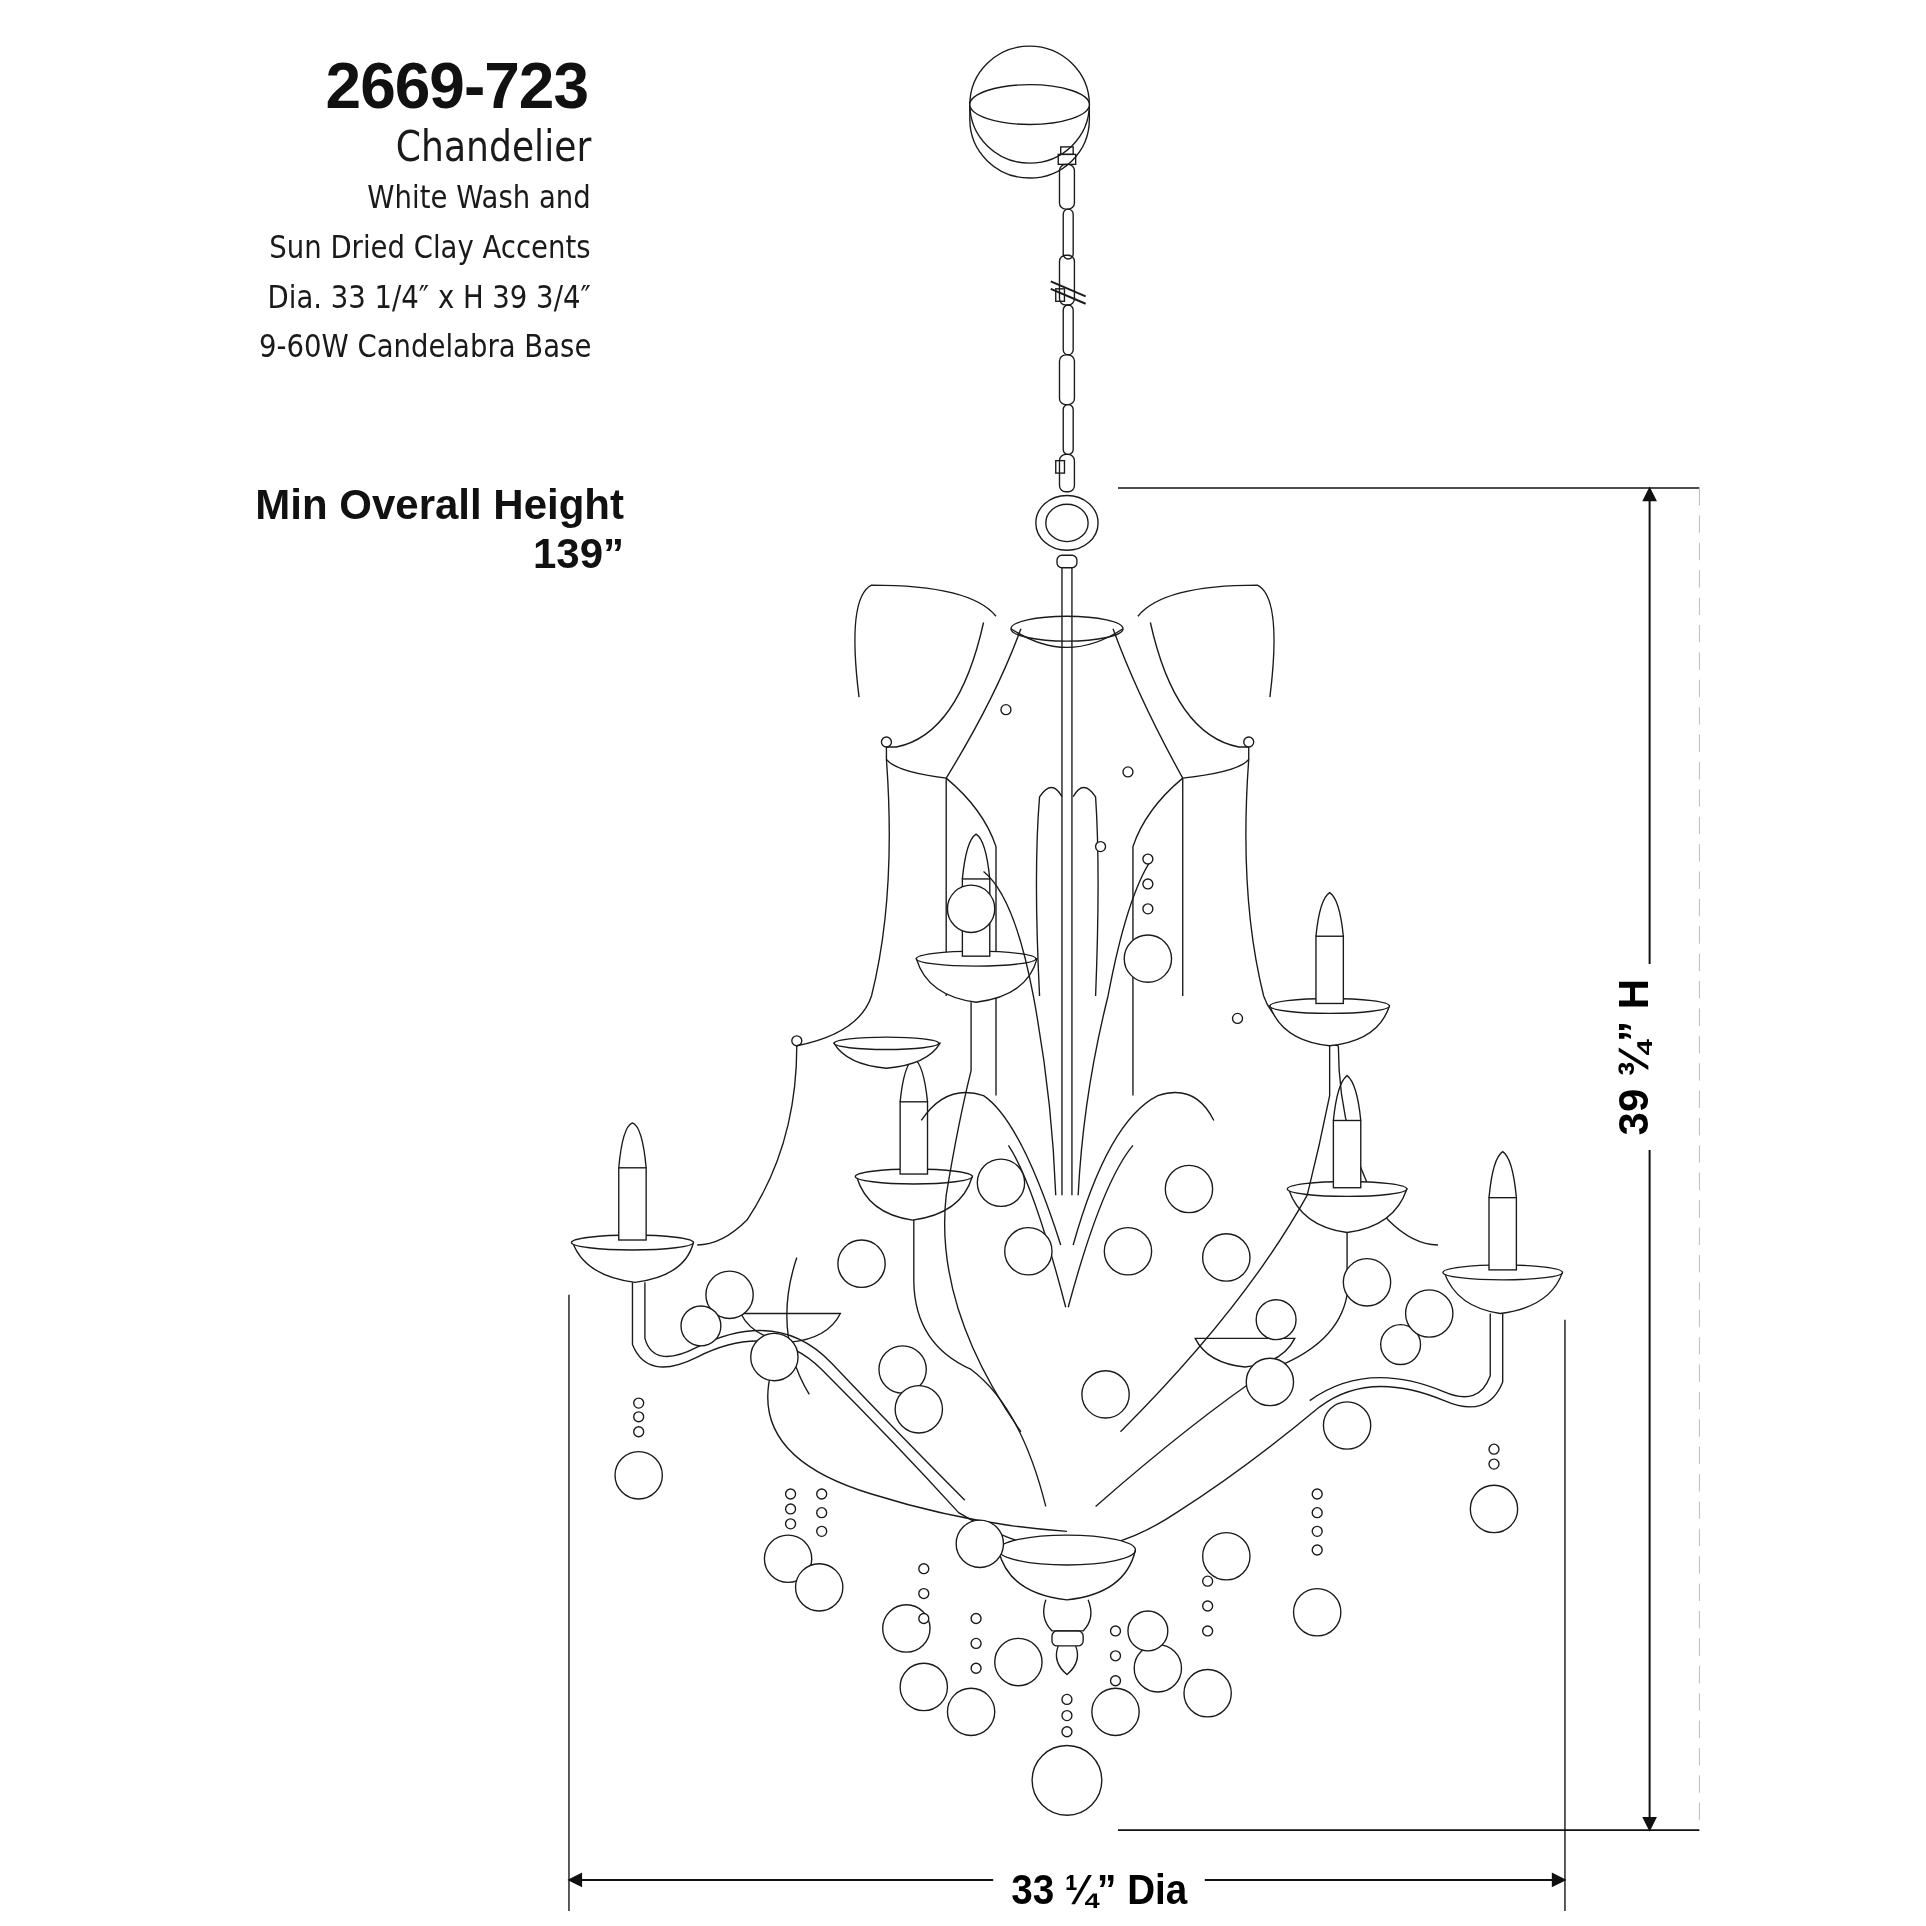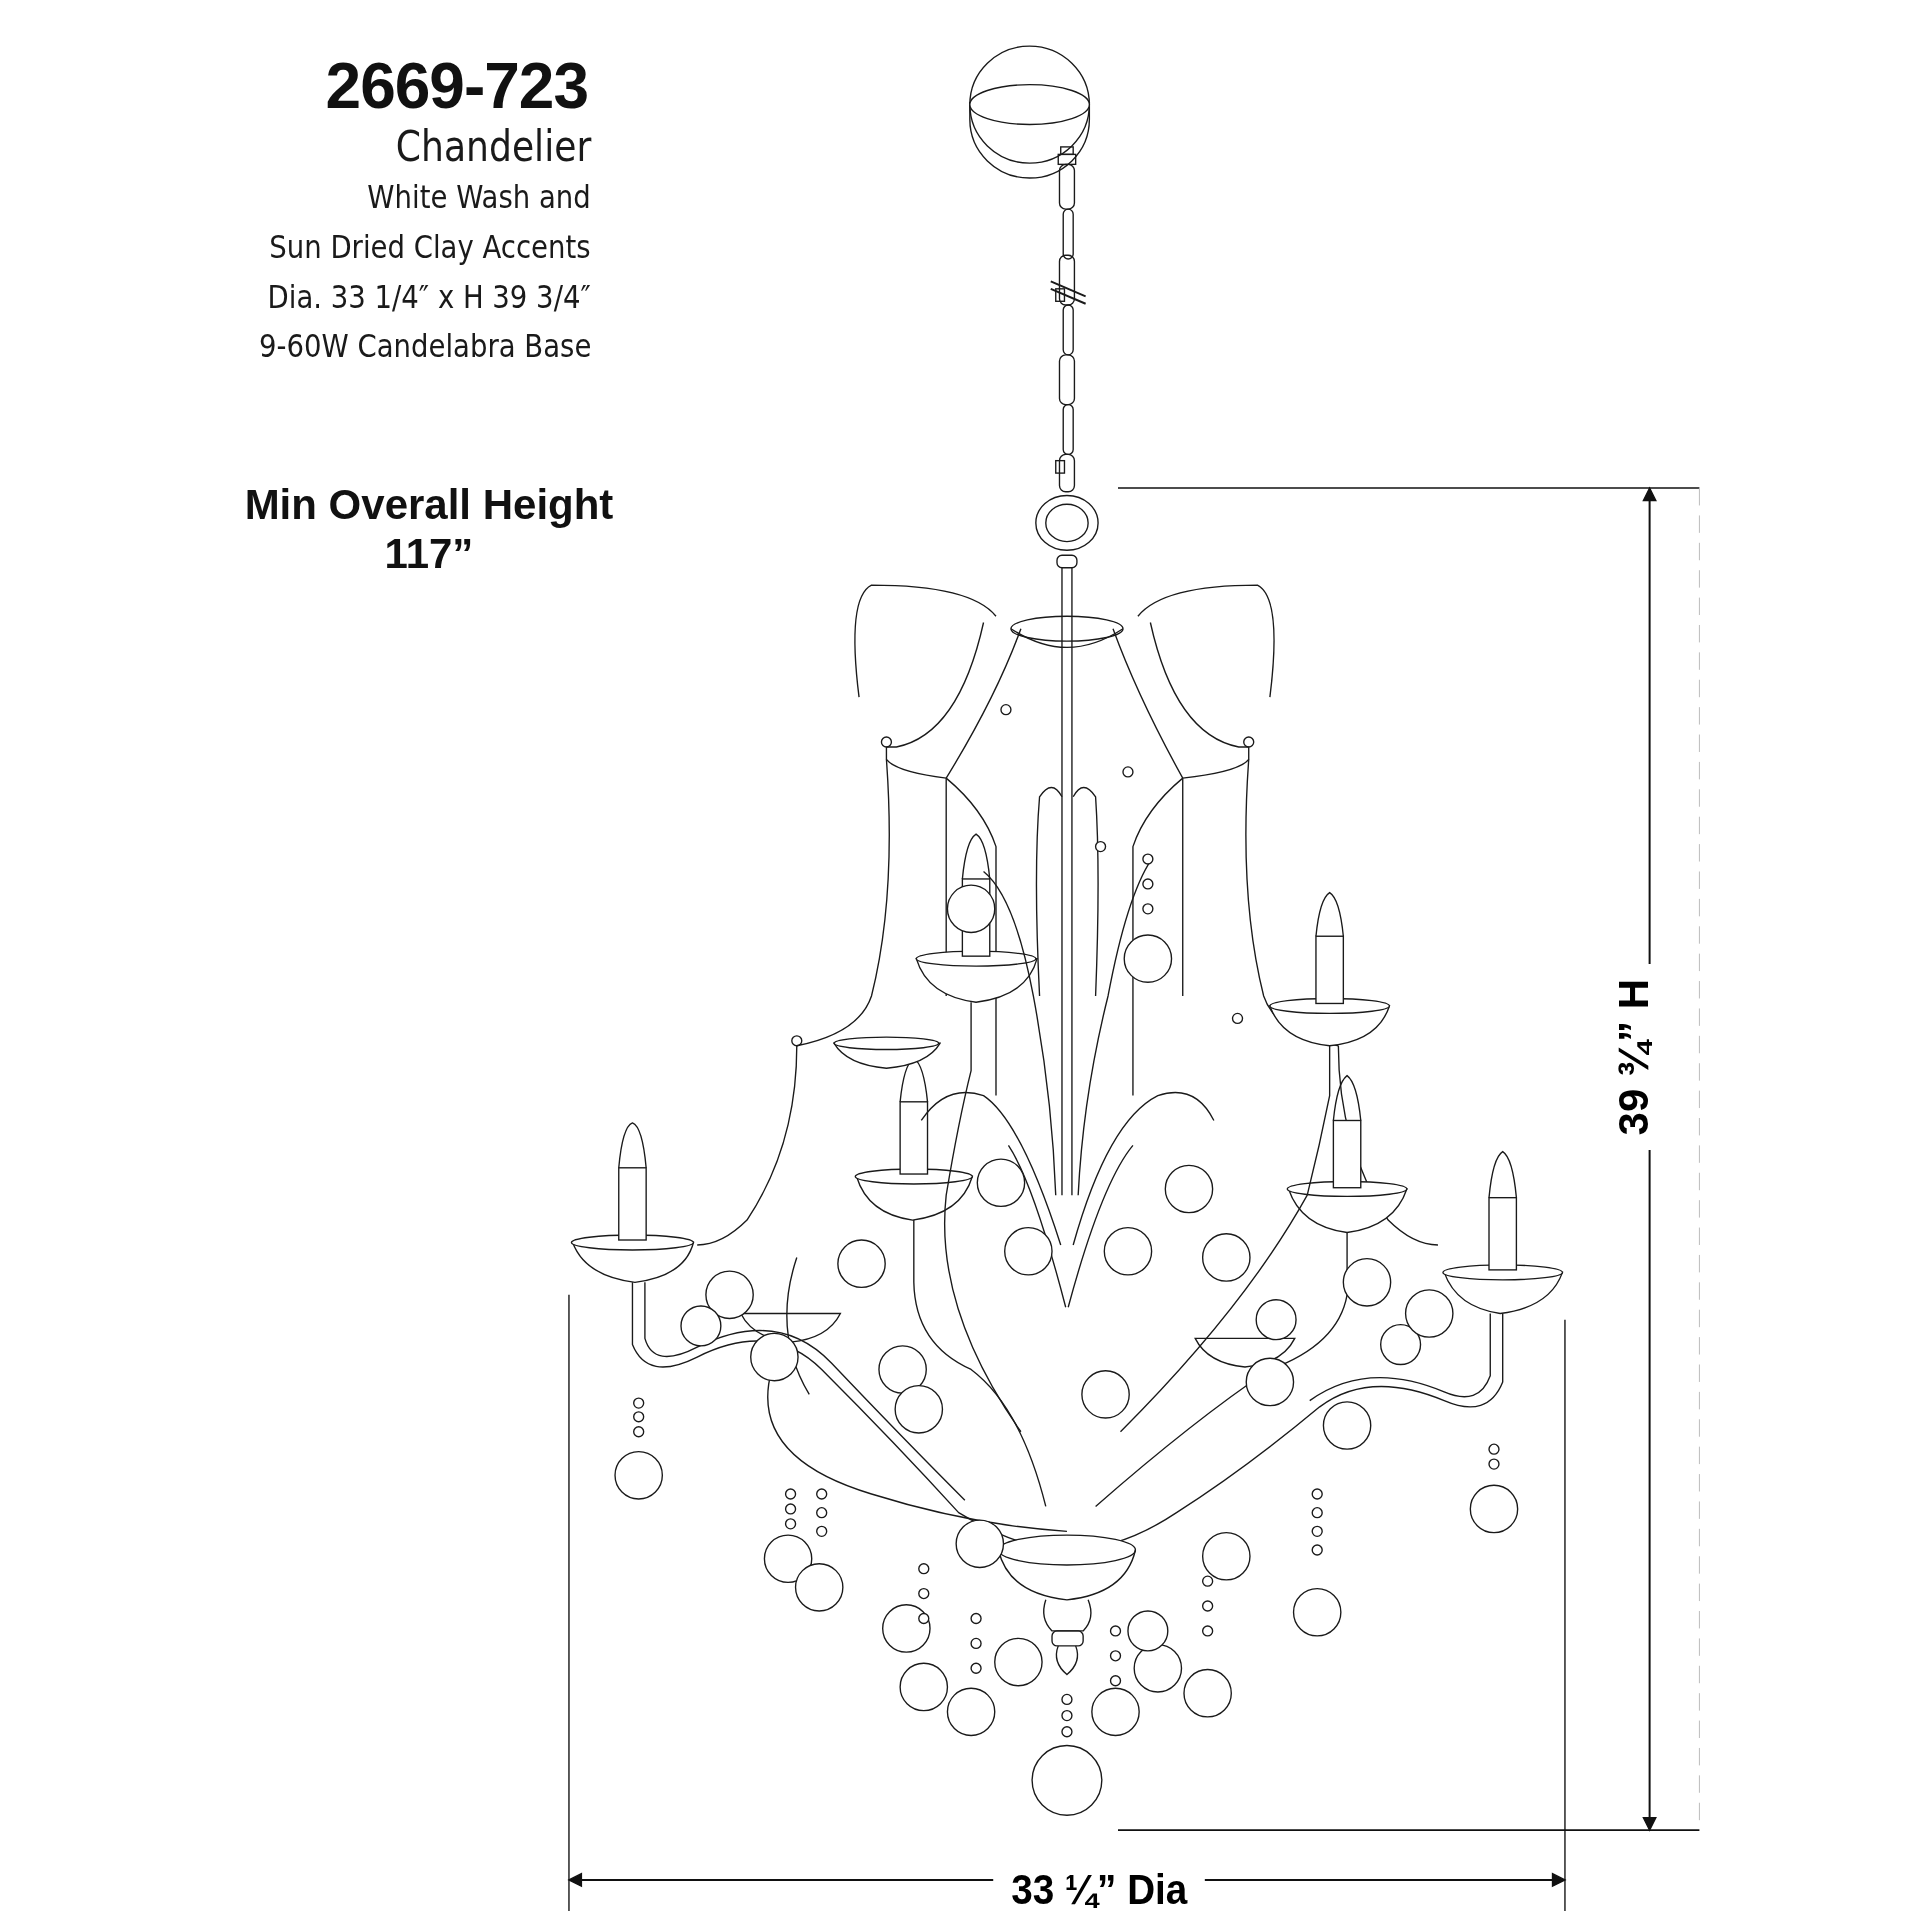--- a/index.html
+++ b/index.html
@@ -3,40 +3,40 @@
 <meta charset="utf-8">
 <style>
   html, body { margin:0; padding:0; background:#ffffff; }
   body { width:1926px; height:1926px; position:relative; overflow:hidden; font-family:"Liberation Sans", sans-serif; }
   .stage { position:absolute; left:0; top:0; width:1926px; height:1388px; }
   svg.drawing { position:absolute; left:0; top:0; width:1926px; height:1926px; }
   .txt { position:absolute; color:#111; white-space:nowrap; }
   .model { right:1338px; top:49px; font-size:64px; font-weight:bold; letter-spacing:-1px; text-align:right; }
   .spec { right:1335px; font-size:32px; font-family:"DejaVu Sans", sans-serif; font-weight:normal; text-align:right; transform:scaleX(0.86); transform-origin:right center; color:#1a1a1a; }
   .spec.title { font-size:42px; }
-  .heights { left:234px; top:480px; width:390px; text-align:center; font-size:42px; font-weight:bold; line-height:49px; }
+  .heights { left:234px; top:480px; width:390px; text-align:right; font-size:42px; font-weight:bold; line-height:49px; }
   .heights div { white-space:nowrap; }
   .dia-label { position:absolute; left:984px; top:1866px; font-size:42px; font-weight:bold; background:#fff; padding:0 19.5px; transform:scaleX(0.92); }
   .h-label { position:absolute; left:1610px; top:1150px; font-size:42px; font-weight:bold; background:#fff; transform:rotate(-90deg); transform-origin:left top; padding:0 14.6px; white-space:nowrap; }
 </style>
 </head>
 <body>
 
 <div class="stage">
 
   <div class="txt model">2669-723</div>
   <div class="txt spec title" style="top:122px;">Chandelier</div>
   <div class="txt spec" style="top:178px;">White Wash and</div>
   <div class="txt spec" style="top:228px;">Sun Dried Clay Accents</div>
   <div class="txt spec" style="top:278px;">Dia. 33 1/4″ x H 39 3/4″</div>
   <div class="txt spec" style="top:327px;">9-60W Candelabra Base</div>
 
   <div class="txt heights">
     <div>Min Overall Height</div>
-    <div>117”</div>
+    <div>139”</div>
   </div>
 
   <svg class="drawing" viewBox="0 0 1547 1547" fill="none" stroke="#1a1a1a" stroke-width="1.1">
 
     <g>
       <ellipse cx="827" cy="84" rx="48" ry="47" fill="#fff"></ellipse>
       <path d="M779 82 L779 96 A48 47 0 0 0 875 96 L875 82"></path>
       <ellipse cx="827" cy="84" rx="48" ry="16" fill="#fff"></ellipse>
     </g>
 

